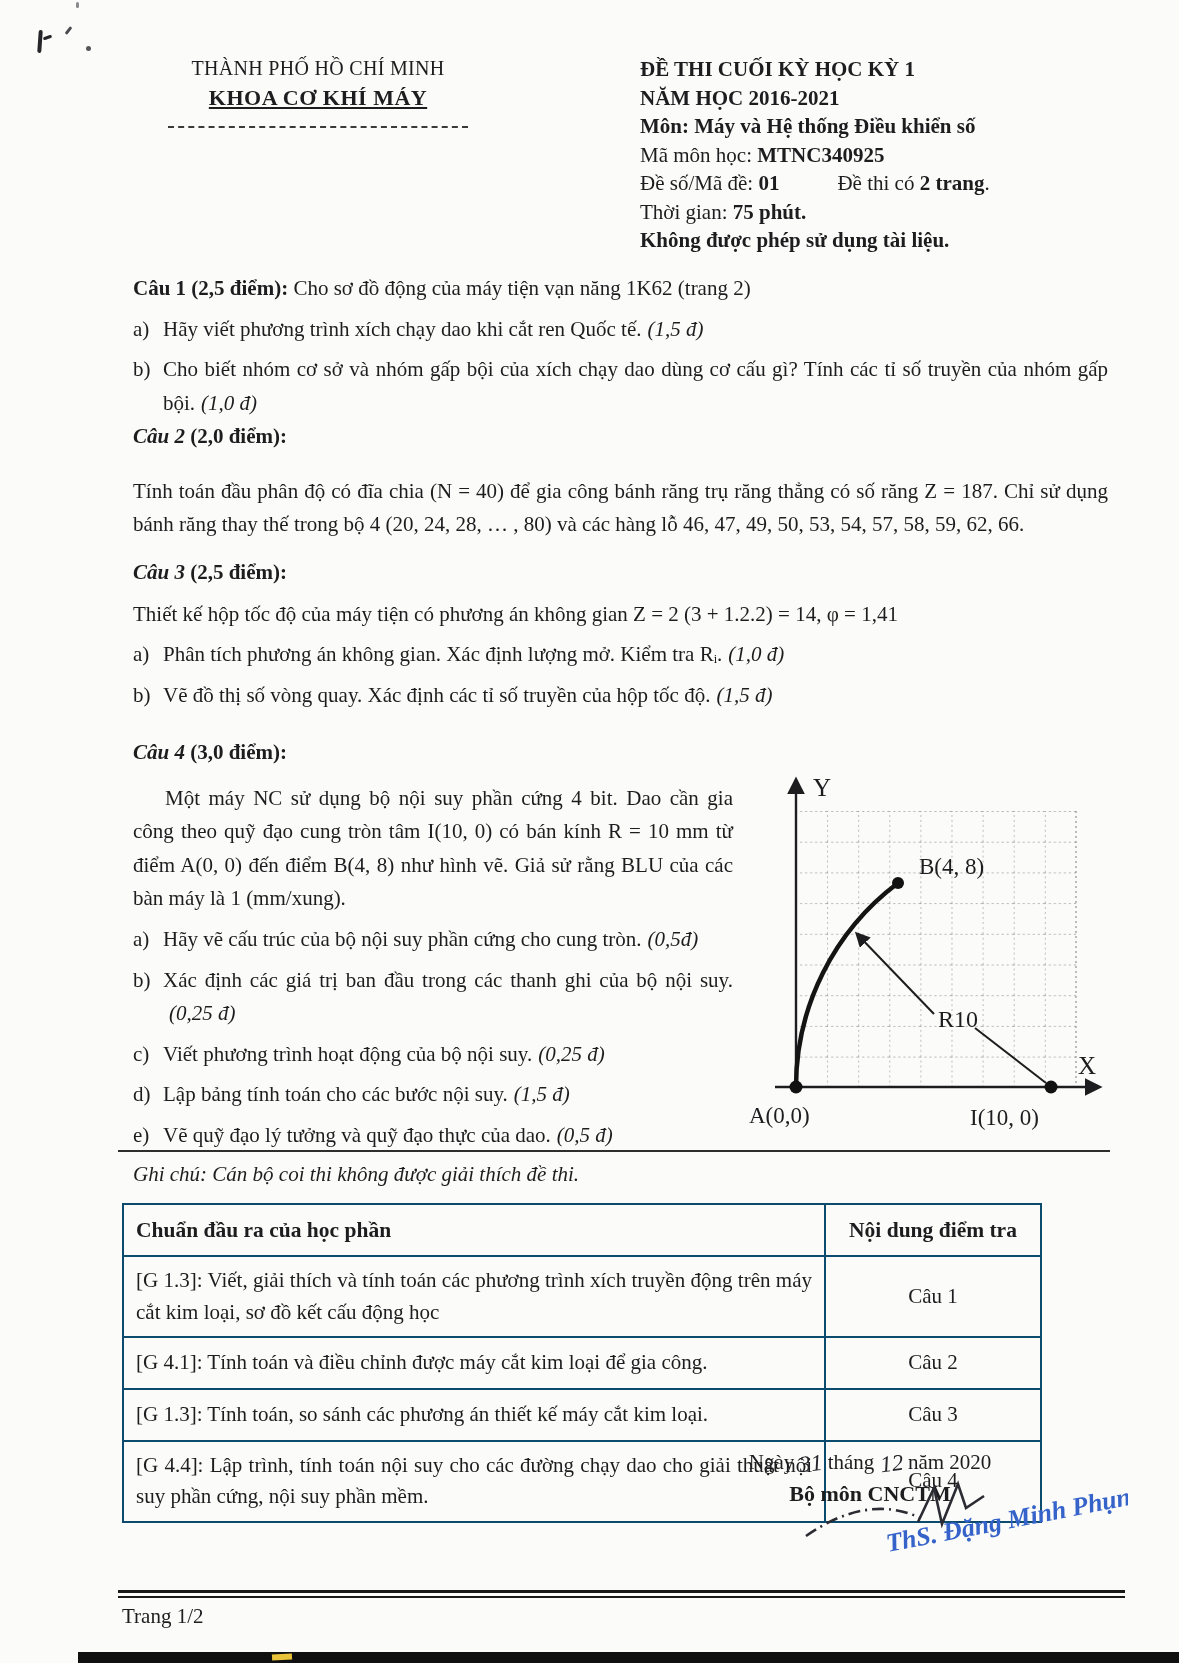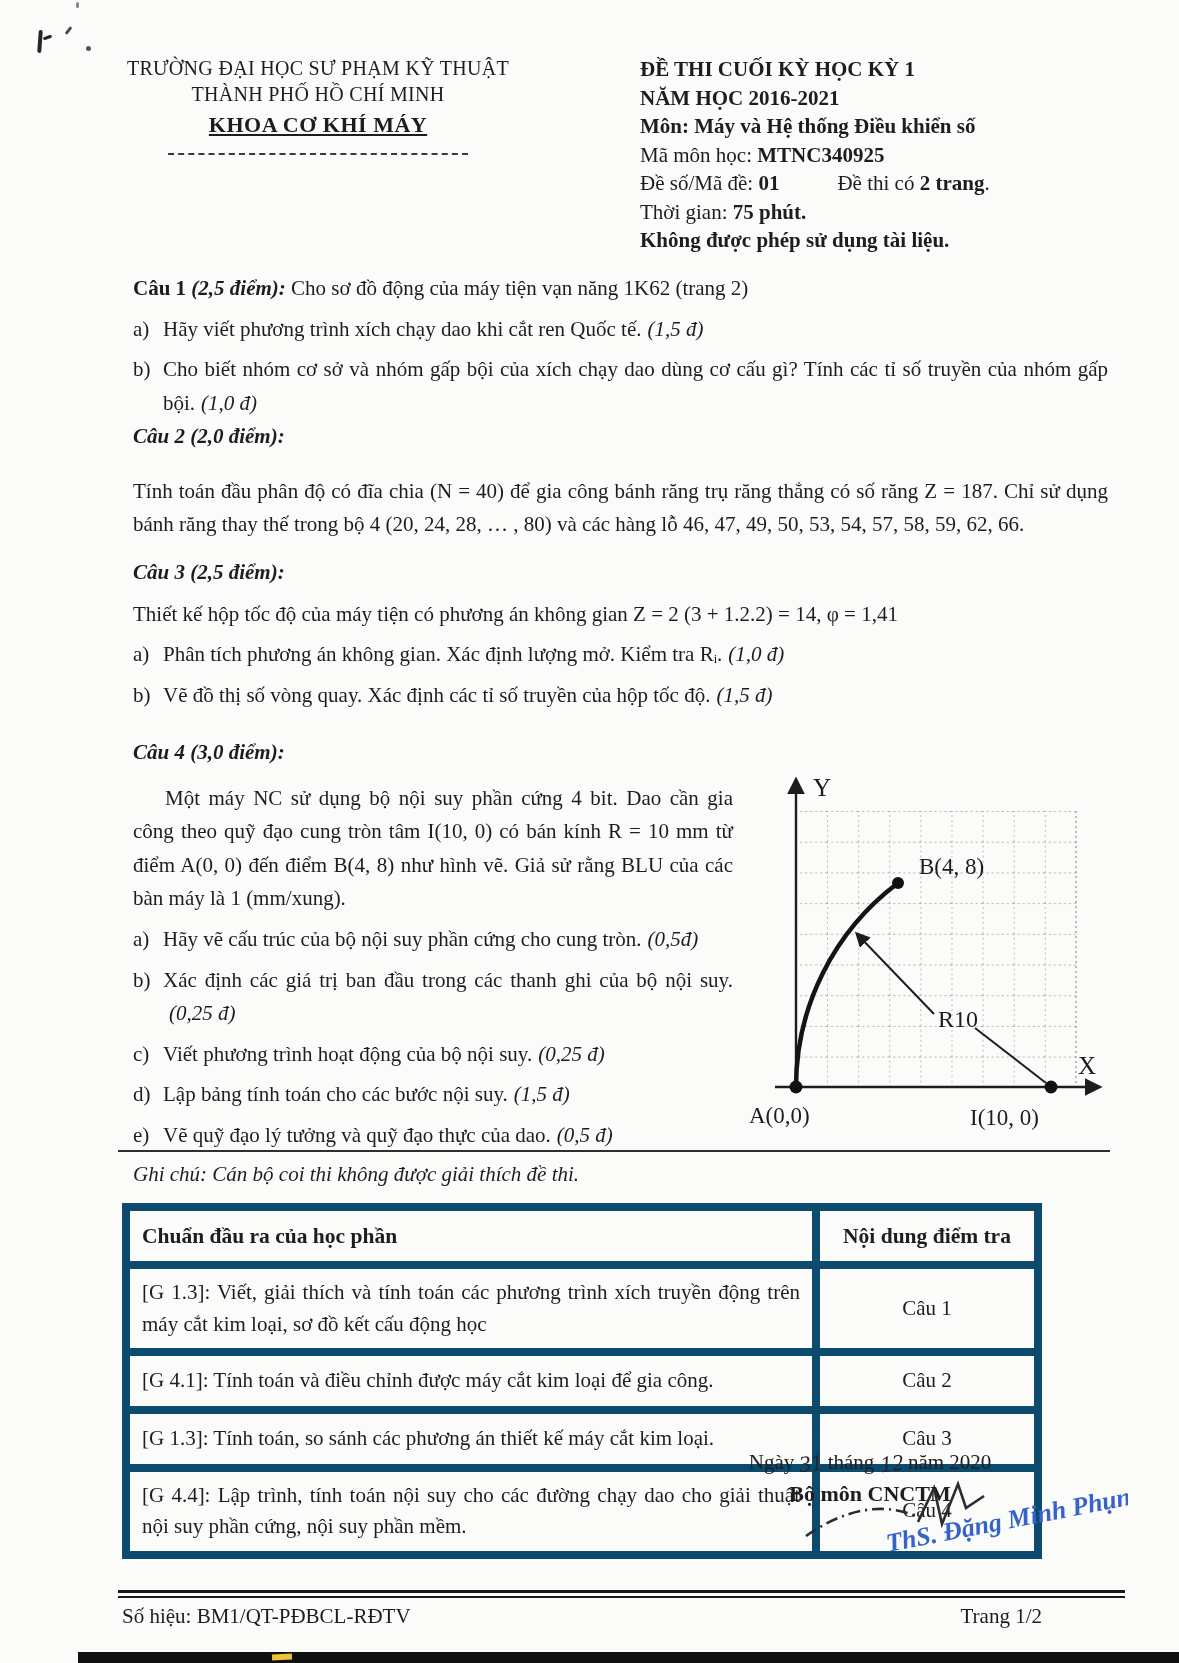--- a/index.html
+++ b/index.html
@@ -15,37 +15,37 @@
   .hdr-left .l1,.hdr-left .l2{font-size:20px;letter-spacing:.3px;}
   .hdr-left .l3{font-size:22px;font-weight:bold;letter-spacing:.5px;margin-top:2px;text-decoration:underline;}
   .hdr-left .dash{margin:14px auto 0;width:300px;border-top:2px dashed #3a3a3a;height:0;}
   .hdr-right{left:640px;top:55px;width:480px;line-height:1.36;font-size:21px;}
   .hdr-right .b{font-weight:bold;}
   .hdr-right .row{white-space:nowrap;}
   .gap{display:inline-block;width:58px;}
   
   .qblock{left:133px;width:975px;}
   .qhead .qlabel{font-weight:bold;}
-  .qhead .qpts{font-weight:bold;font-style:italic;}
+  .qhead .qpts{font-weight:bold;}
   .qhead.it .qlabel{font-style:italic;}
   .body-just{text-align:justify;}
   .item{display:flex;margin-top:7px;}
   .item .marker{flex:0 0 30px;}
   .item .itext{flex:1;text-align:justify;}
   .pts{font-style:italic;margin-left:6px;}
   .q4-left{width:600px;}
   .q4-left .para{text-align:justify;text-indent:32px;margin-top:12px;}
   
   .figure{left:600px;top:0;width:385px;height:395px;}
   .figure text{font-family:"Liberation Serif","DejaVu Serif",serif;fill:#1d1d1f;}
   
   .note-rule{left:118px;top:1150px;width:992px;border-top:2px solid #2e2e2e;height:0;}
   .note{left:133px;top:1158px;width:975px;font-style:italic;}
   table.outcomes{left:122px;top:1203px;position:absolute;border-collapse:collapse;width:920px;font-size:21px;}
-  table.outcomes th,table.outcomes td{border:8px solid #0c4a6e;padding:8px 12px;vertical-align:middle;}
+  table.outcomes th,table.outcomes td{border:2px solid #0c4a6e;padding:8px 12px;vertical-align:middle;}
   table.outcomes th{text-align:left;font-size:21.5px;}
   table.outcomes td.c2,table.outcomes th.c2{width:190px;text-align:center;}
   table.outcomes td.c1{text-align:justify;line-height:1.5;}
   
   .closing{left:715px;top:1445px;width:310px;text-align:center;line-height:1.45;}
   .hand{display:inline-block;font-style:italic;font-size:23px;transform:rotate(-7deg) translateY(2px);color:#25252b;}
   .dept{font-weight:bold;font-size:22px;}
   .sig{left:788px;top:1478px;width:340px;height:95px;}
   
   .foot-rule{left:118px;top:1590px;width:1007px;height:3px;border-top:3px solid #191919;border-bottom:2px solid #191919;}
@@ -64,21 +64,20 @@
 
 <div class="page">
 
   <div class="abs ink1"></div>
   <div class="abs ink1b"></div>
   <div class="abs ink2"></div>
   <div class="abs ink3"></div>
   <div class="abs ink4"></div>
 
   <div class="abs hdr-left">
-    <div class="l1">TRƯỜNG ĐẠI HỌC SƯ PHẠM KỸ THUẬT</div>
     <div class="l2">THÀNH PHỐ HỒ CHÍ MINH</div>
     <div class="l3">KHOA CƠ KHÍ MÁY</div>
     <div class="dash"></div>
   </div>
 
   <div class="abs hdr-right">
     <div class="b">ĐỀ THI CUỐI KỲ HỌC KỲ 1</div>
     <div class="b">NĂM HỌC 2016-2021</div>
     <div class="row b">
       <span>Môn:</span>
@@ -247,20 +246,19 @@
   <div class="abs sig">
     <svg width="340" height="95" viewBox="0 0 340 95">
       <path d="M 18 58 C 55 32, 95 22, 132 40" fill="none" stroke="#2b2b33" stroke-width="2.6" stroke-dasharray="12 5 2 5"></path>
       <path d="M 130 44 L 146 10 L 154 46 L 170 6 L 178 30 L 196 18" fill="none" stroke="#2b2b33" stroke-width="2.6"></path>
       <text x="100" y="74" transform="rotate(-11 100 74)" font-size="26" font-weight="600" font-style="italic" fill="#3563c9">ThS. Đặng Minh Phụng</text>
     </svg>
   </div>
 
   <div class="abs foot-rule"></div>
   <div class="abs foot-row">
-    <span>Số hiệu: BM1/QT-PĐBCL-RĐTV</span>
     <span>Trang 1/2</span>
   </div>
 
   <div class="abs strip"></div>
   <div class="abs speck"></div>
 
 </div>
 
 </body></html>

